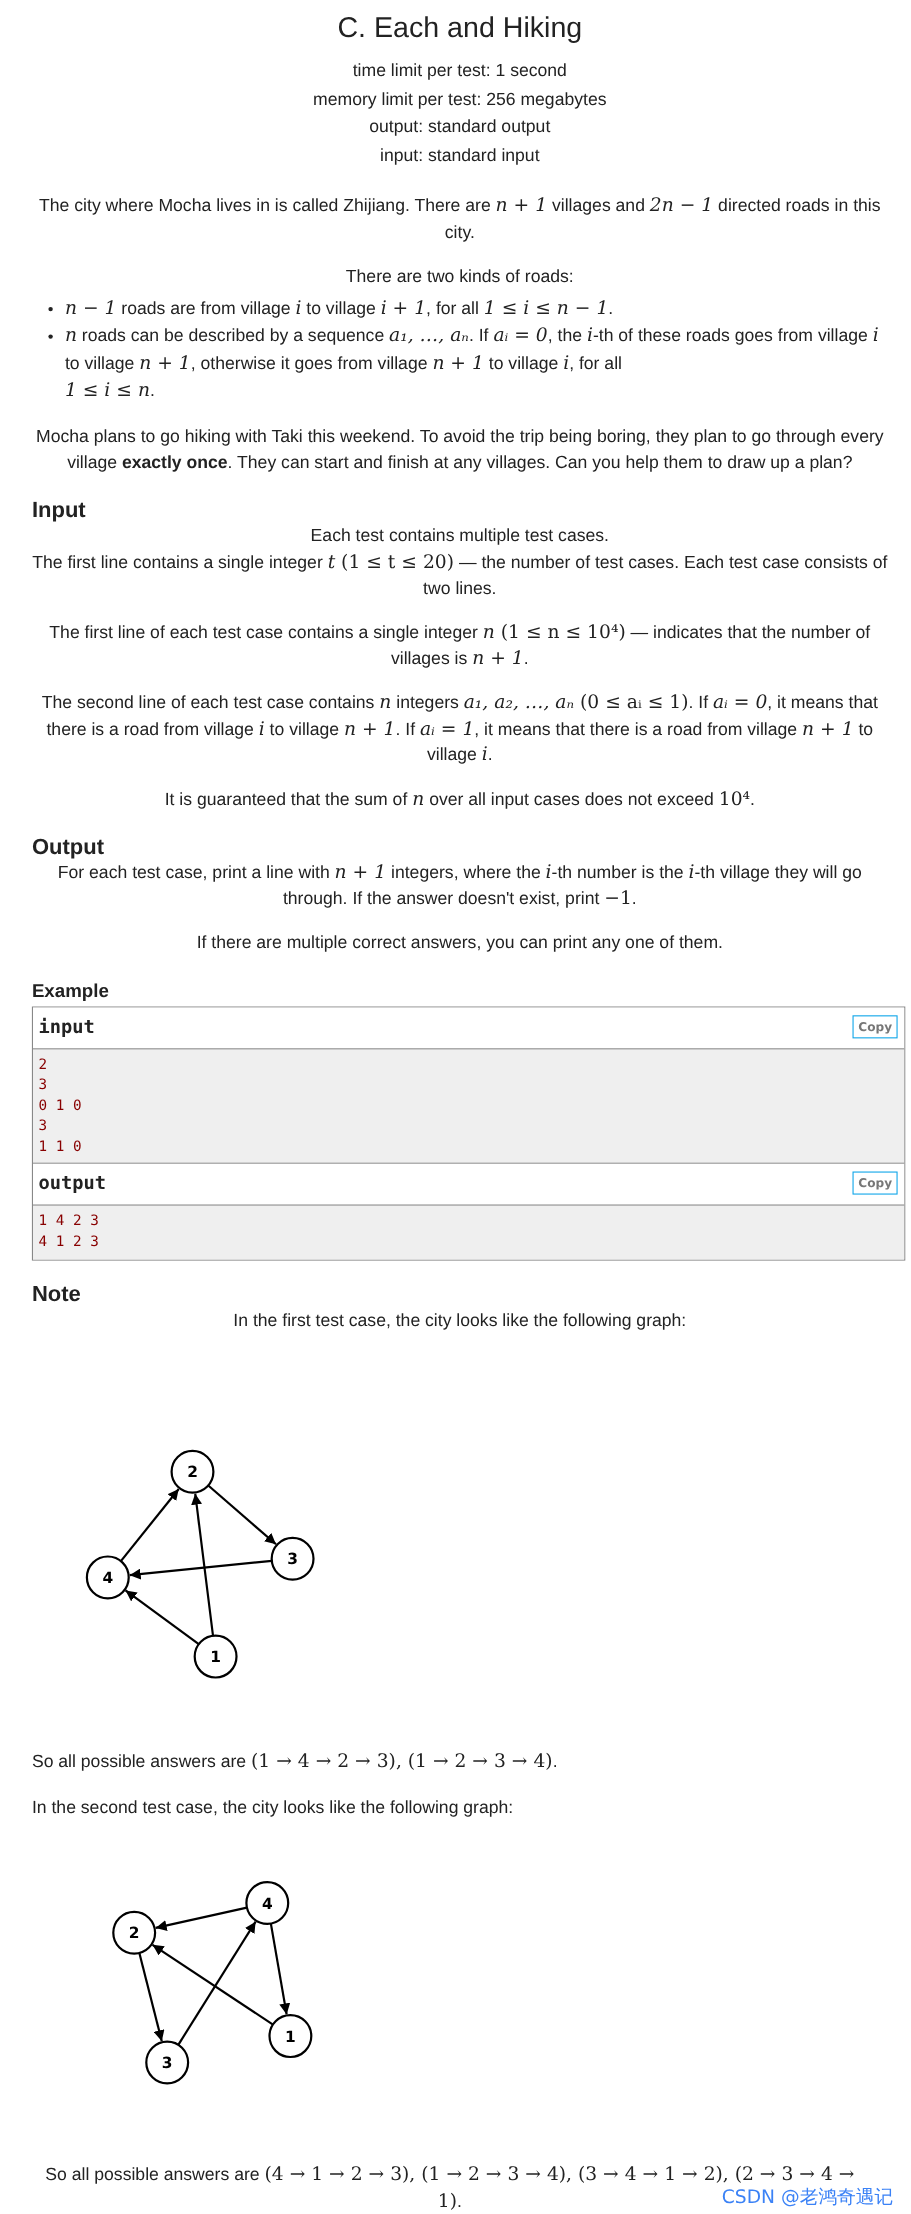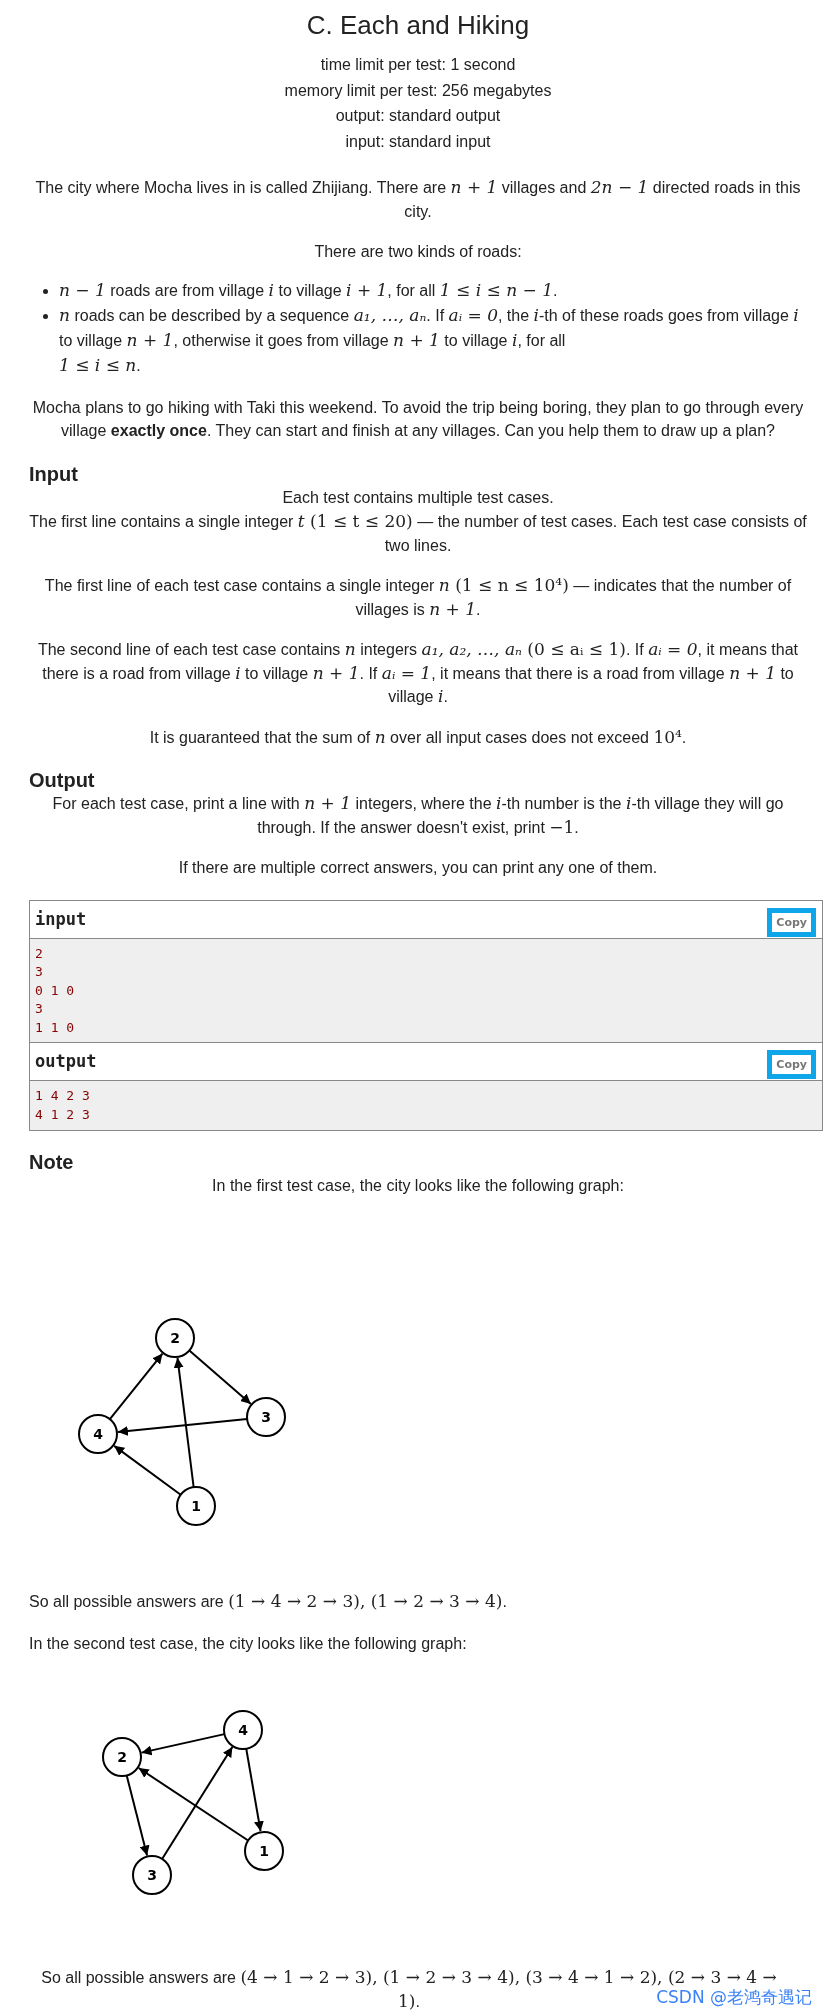--- a/index.html
+++ b/index.html
@@ -20,21 +20,21 @@
   li { font-size: 16px; line-height: 25px; }
   b { font-weight: bold; }
   .ex-title { font-size: 17px; font-weight: bold; line-height: 22px; }
   .sample { border: 1px solid #888; width: 792px; margin-left: 0; }
   .sample-head { height: 37px; border-bottom: 1px solid #888; position: relative; background: #fff; }
   .sample-head .lbl {
     font-family: "DejaVu Sans Mono", monospace; font-weight: bold; font-size: 17px;
     position: absolute; left: 5px; top: 8px;
   }
   .copy-btn {
-    position: absolute; right: 6px; top: 7px; border: 5px solid #0ea5e9; background: #fff;
+    position: absolute; right: 6px; top: 7px; border: 1px solid #0ea5e9; background: #fff;
     font-family: "DejaVu Sans", sans-serif; font-size: 11px; font-weight: bold; color: #777;
     padding: 3px 4px; line-height: 13px;
   }
   .sample-body { background: #efefef; padding: 6px 5px 5px 5px; font-family: "DejaVu Sans Mono", monospace;
     font-size: 13px; line-height: 18.6px; color: #880000; white-space: pre; }
   .sample-body.inp { border-bottom: 1px solid #888; }
   .graph { display: block; }
   .watermark {
     position: absolute; right: 16px; top: 1986px; font-family: "DejaVu Sans", sans-serif;
     font-size: 17px; color: #3b82f6; letter-spacing: 0px;
@@ -51,21 +51,21 @@
     <div class="meta">memory limit per test: 256 megabytes</div>
     <div class="meta">output: standard output</div>
     <div class="meta">input: standard input</div>
   </div>
 
   <div style="margin-top:22px">
     <p>
       <span>The city where Mocha lives in is called Zhijiang. There are </span><span class="math">n + 1</span><span> villages and </span><span class="math">2n − 1</span><span> directed roads in this city.</span>
     </p>
     <p style="margin-top:17px">There are two kinds of roads:</p>
-    <ul style="margin-top:14px">
+    <ul style="margin-top:4px">
       <li>
         <span class="math">n − 1</span><span> roads are from village </span><span class="math">i</span><span> to village </span><span class="math">i + 1</span><span>, for all </span><span class="math">1 ≤ i ≤ n − 1</span><span>.</span>
       </li>
       <li>
         <span class="math">n</span><span> roads can be described by a sequence </span><span class="math">a₁, …, aₙ</span><span>. If </span><span class="math">aᵢ = 0</span><span>, the </span><span class="math">i</span><span>-th of these roads goes from village </span><span class="math">i</span><span> to village </span><span class="math">n + 1</span><span>, otherwise it goes from village </span><span class="math">n + 1</span><span> to village </span><span class="math">i</span><span>, for all </span><br><span class="math">1 ≤ i ≤ n</span><span>.</span>
       </li>
     </ul>
     <p style="margin-top:18px">
       <span>Mocha plans to go hiking with Taki this weekend. To avoid the trip being boring, they plan to go through every village </span><b>exactly once</b><span>. They can start and finish at any villages. Can you help them to draw up a plan?</span>
     </p>
@@ -90,20 +90,21 @@
 
   <div style="margin-top:19px">
     <div class="sec-title">Output</div>
     <p>
       <span>For each test case, print a line with </span><span class="math">n + 1</span><span> integers, where the </span><span class="math">i</span><span>-th number is the </span><span class="math">i</span><span>-th village they will go through. If the answer doesn't exist, print </span><span class="num">−1</span><span>.</span>
     </p>
     <p style="margin-top:17px">If there are multiple correct answers, you can print any one of them.</p>
   </div>
 
   <div style="margin-top:20px">
+    <div class="ex-title">Example</div>
     <div class="sample" style="margin-top:3px">
       <div class="sample-head">
         <span class="lbl">input</span>
         <span class="copy-btn">Copy</span>
       </div>
       <div class="sample-body inp">2
 3
 0 1 0
 3
 1 1 0</div>

